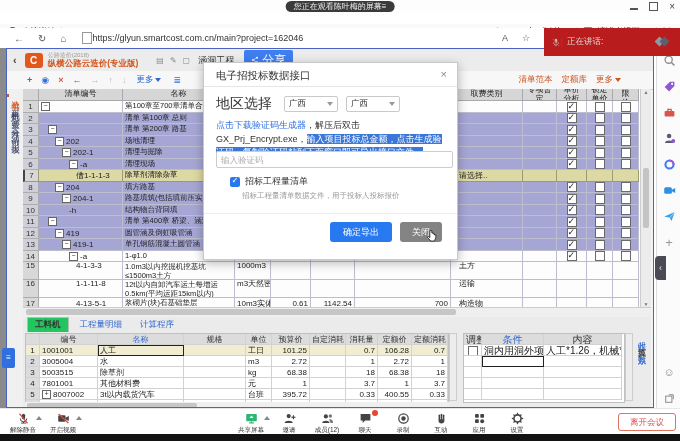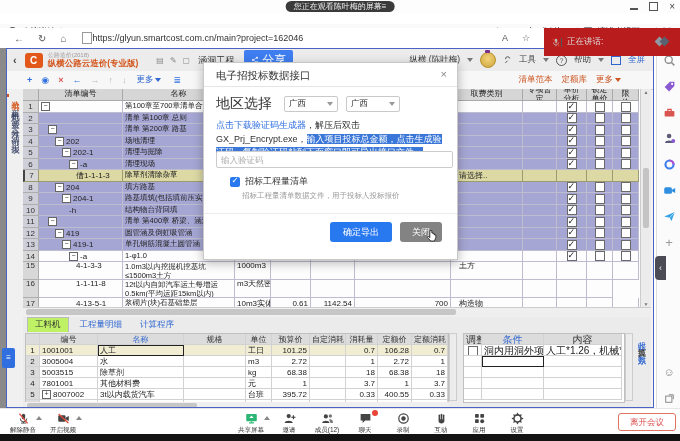--- a/index.html
+++ b/index.html
@@ -83,21 +83,21 @@
   .ckc{text-align:center}
   #bill-vscroll{position:absolute;right:0;top:0;width:10px;height:218px;background:#ececec;border-left:1px solid #ccc;
       display:flex;flex-direction:column;justify-content:space-between;align-items:center;font-size:5px;color:#777}
   #bill-vscroll .thumb{width:6px;height:60px;background:#c4c4c4;border-radius:2px}
   #bill-hscroll{position:absolute;left:16px;top:258px;width:628px;height:9px;background:#efefef;border-top:1px solid #ccc}
   #bill-hscroll .thumb{position:absolute;left:3px;top:1px;width:430px;height:6px;background:#c6c6c6;border-radius:2px}
   
   #bpanel{position:absolute;left:16px;top:268px;width:628px;height:92px;background:#ebebeb}
   #btabs{display:flex;gap:4px;align-items:flex-end;height:15px;padding-left:4px}
   .btab{font-size:8.5px;padding:1px 7px}
-  .btab.active{background:#bef264;border:1px solid #bbb;border-bottom:none;color:#333;font-weight:normal}
+  .btab.active{background:#22c55e;border:1px solid #bbb;border-bottom:none;color:#333;font-weight:bold}
   .btab.lnk{color:#2f66d0}
   #grid1{position:absolute;left:2px;top:16px;width:422px;height:68px;background:#fff;overflow:hidden;border:1px solid #c0c0c0}
   .g1row{display:grid;grid-template-columns:14px 58px 86px 62px 26px 38px 36px 32px 34px 36px;height:11px;line-height:11px}
   .g1row .c{font-size:8px;color:#222;border-right:1px solid #d2d2d2;border-bottom:1px solid #d2d2d2;overflow:hidden;white-space:nowrap;padding:0 2px;box-sizing:border-box}
   .g1row .num{background:#dcdcdc;text-align:center}
   .g1row.hdr .c{background:#dcdcdc;text-align:center;color:#333}
   .g1row.cur .c{background:#f0edd2}
   .g1row .r{text-align:right}
   .cell-sel{outline:1px solid #222;outline-offset:-1px}
   #g1-vscroll{position:absolute;left:426px;top:16px;width:8px;height:68px;background:#ececec;border:1px solid #ccc;box-sizing:border-box}
@@ -285,40 +285,20 @@
               <circle cx="4" cy="8" r="2"></circle>
               <circle cx="12" cy="12.5" r="2"></circle>
             </g>
             <g stroke="#fff" stroke-width="1.2">
               <line x1="5.8" y1="7" x2="10.2" y2="4.4"></line>
               <line x1="5.8" y1="9" x2="10.2" y2="11.6"></line>
             </g>
           </svg>
         <span>分享</span>
       </span>
-      <span id="hdr-right">
-        <span>纵横 (陈叶梅)</span>
-        <span class="tri"></span>
-        <span id="avatar"></span>
-        <span>
-          <svg width="9" height="9" viewBox="0 0 16 16">
-              <g stroke="#555" stroke-width="1.7" fill="none">
-                <path d="M12 4.5 a3.2 3.2 0 1 0-7.4 1.2"></path>
-                <line x1="4" y1="12.5" x2="8.2" y2="8.3"></line>
-              </g>
-            </svg>
-        </span>
-        <span>工具</span>
-        <span class="tri"></span>
-        <span class="qmark">?</span>
-        <span>帮助</span>
-        <span class="tri"></span>
-        <span class="fsbox"></span>
-        <span id="hdr-fullscreen">全屏</span>
-      </span>
     </div>
 
     <div id="app-toolbar">
       <span id="app-tb-icons">
           <span style="color: rgb(47, 111, 224); font-weight: bold;">+</span>
           <span style="color: rgb(47, 111, 224); font-weight: bold;">◉</span>
           <span style="color: rgb(217, 83, 79); font-weight: bold;">×</span>
           <span style="color: rgb(47, 111, 224); font-weight: bold;">←</span>
           <span style="color: rgb(187, 187, 187); font-weight: bold;">→</span>
           <span style="color: rgb(187, 187, 187); font-weight: bold;">↑</span>
@@ -580,20 +560,21 @@
             <div class="c"></div>
           </div>
           <div class="trow tall">
             <div class="c num">16</div>
             <div class="c" style="padding-left:37px">1-1-11-8</div>
             <div class="c nm">12t以内自卸汽车运土每增运0.5km(平均运距15km以内)</div>
             <div class="c">m3天然密实</div>
             <div class="c r"></div>
             <div class="c r"></div>
             <div class="c r"></div>
+            <div class="c" style="padding-left:8px">运输</div>
             <div class="c"></div>
             <div class="c"></div>
             <div class="c"></div>
             <div class="c"></div>
           </div>
           <div class="trow">
             <div class="c num">17</div>
             <div class="c" style="padding-left:37px">4-13-5-1</div>
             <div class="c nm">浆砌片(块)石基础垫层</div>
             <div class="c">10m3实体</div>

